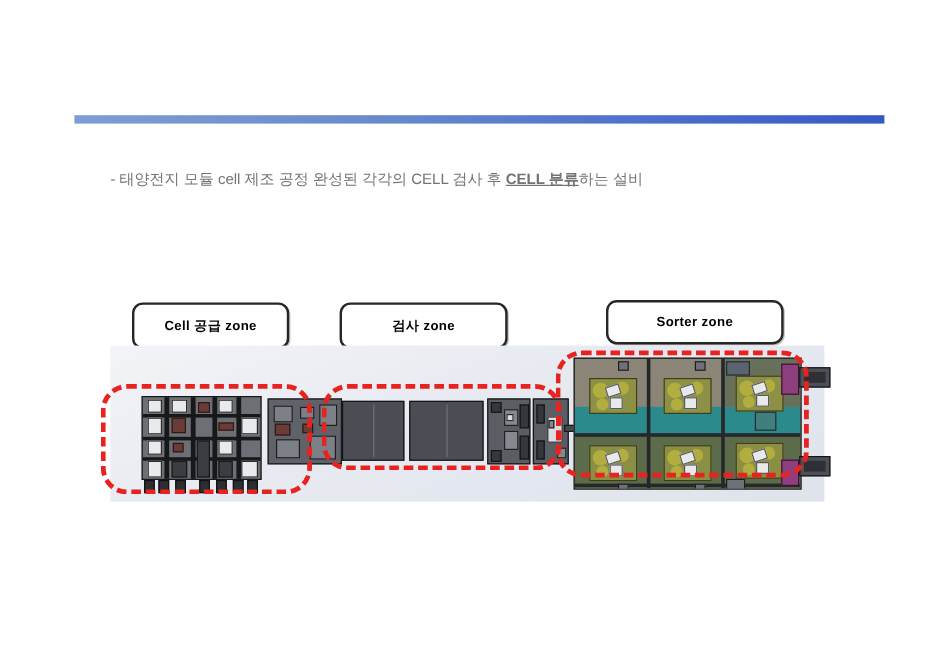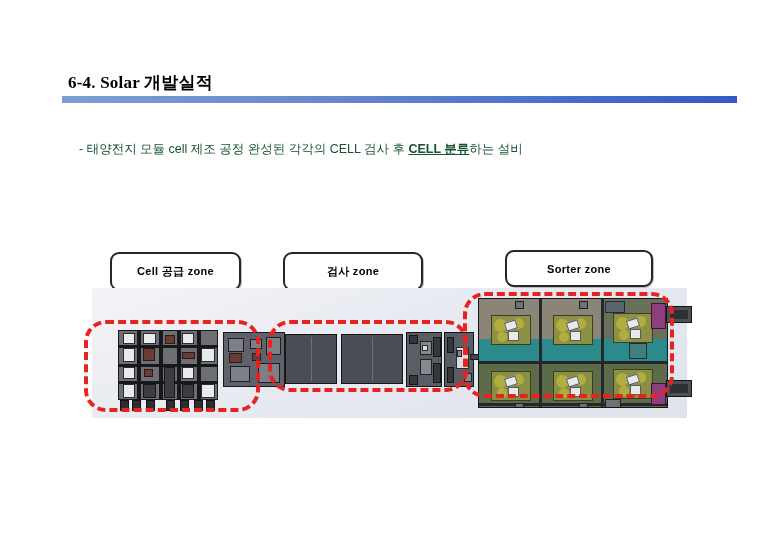--- a/index.html
+++ b/index.html
@@ -22,22 +22,22 @@
     position:absolute;left:62px;top:96px;width:675px;height:7px;
     background:linear-gradient(to right,#7e9dd4 0%,#6a8ccd 35%,#4a6dcb 75%,#3559c4 100%);
   }
 
   
   .bullet1{
     position:absolute;left:88px;top:120px;
     font-size:12.5px;font-weight:bold;color:#000;white-space:nowrap;
   }
   .bullet2{
-    position:absolute;left:79px;top:141px;
-    font-size:12.5px;color:#14532d;white-space:nowrap;
+    position:absolute;left:92px;top:141px;
+    font-size:12.5px;color:#737373;white-space:nowrap;
   }
   .bullet2 .em{font-weight:bold;text-decoration:underline;}
   .bullet3{
     position:absolute;left:122px;top:165px;
     font-size:12.5px;color:#000;white-space:nowrap;
   }
 
   
   .zonebox{
     position:absolute;border:2.5px solid #262626;border-radius:9px;
@@ -126,21 +126,20 @@
   #dash-sort{left:463px;top:292px;width:211px;height:106px;}
 
   
   .footer{position:absolute;left:0;top:505px;width:780px;height:35px;}
 </style>
 </head>
 <body>
 
 <div class="slide">
 
-  <div class="title"><span>6-4. Solar </span><span class="kr">개발실적</span></div>
   <div class="title-rule"></div>
 
   <div class="bullet2"><span>- 태양전지  모듈 cell 제조 공정  완성된 각각의 CELL 검사 후  </span><span class="em">CELL  분류</span><span>하는 설비</span></div>
 
   <div class="zonebox" id="zone-cell">
     <span>Cell 공급  zone</span>
   </div>
   <div class="zonebox" id="zone-insp">
     <span>검사  zone</span>
   </div>

